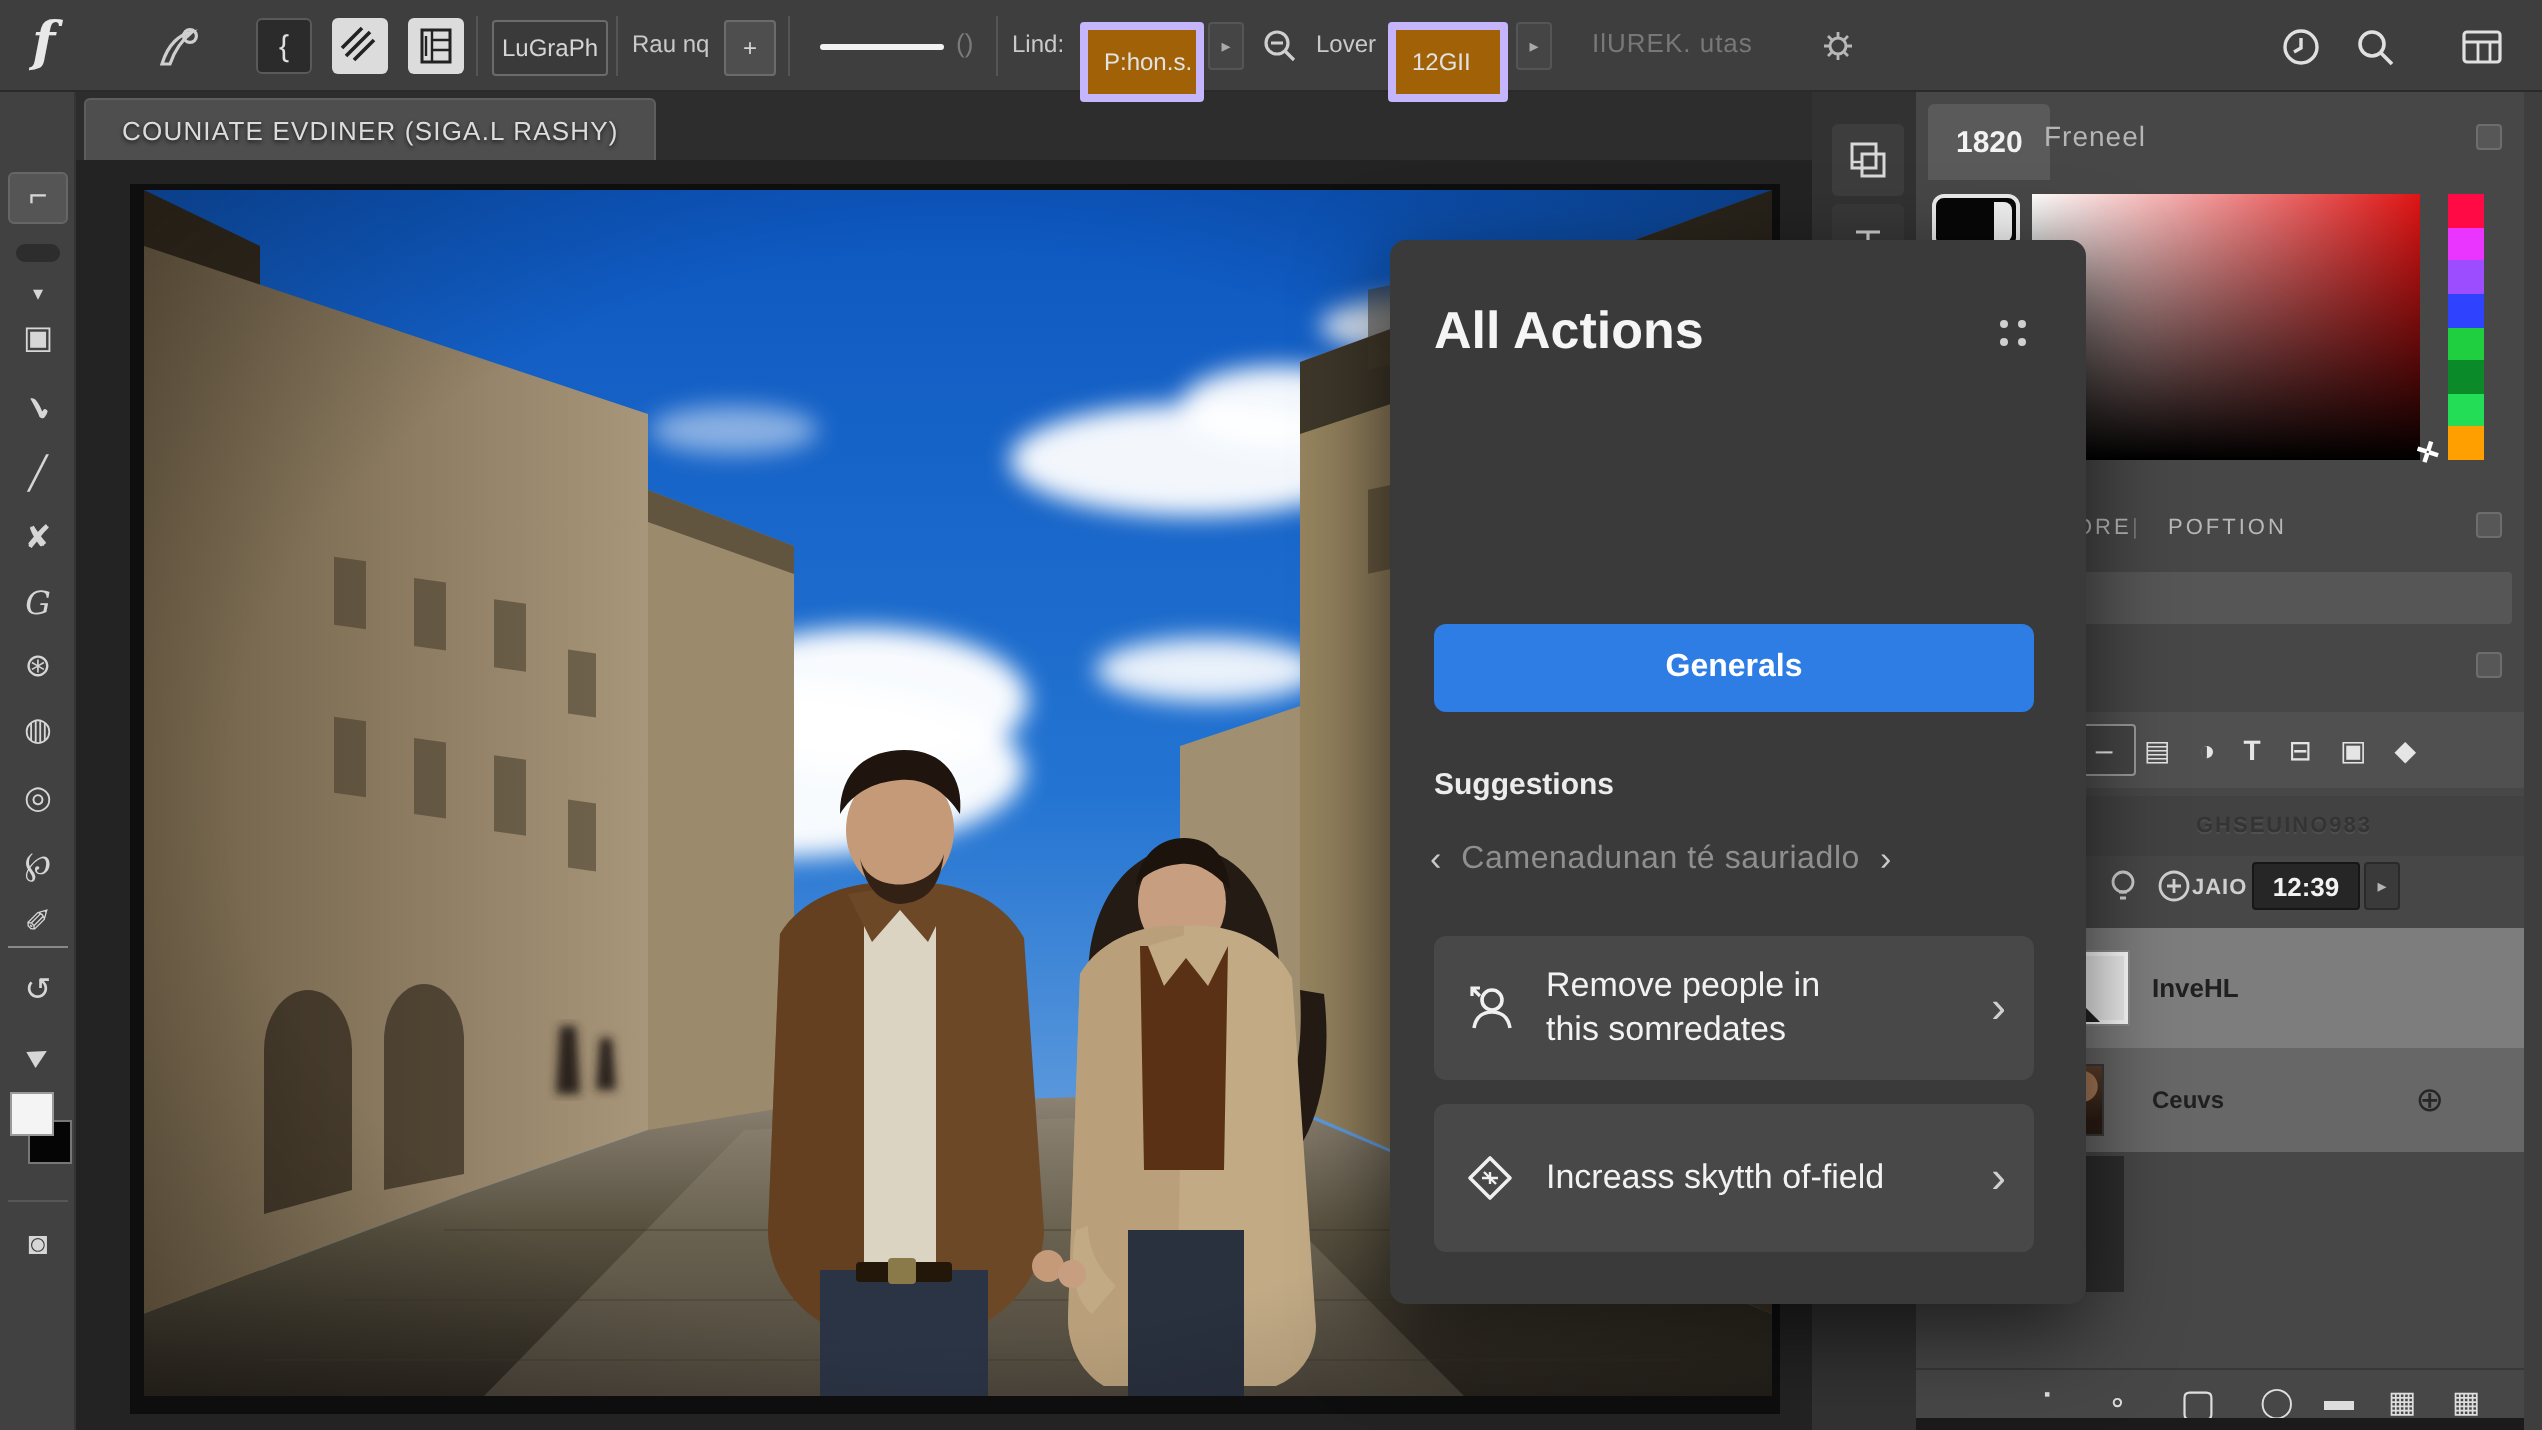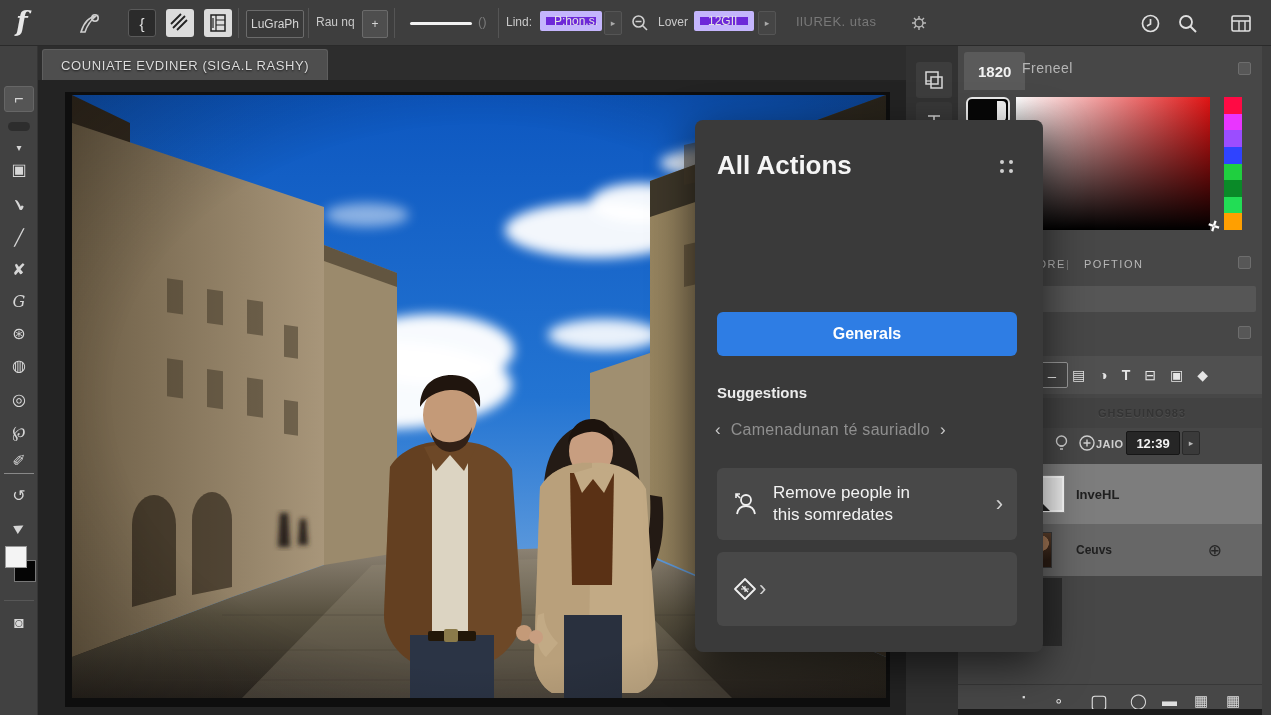--- a/index.html
+++ b/index.html
@@ -12,21 +12,21 @@
 
   
   .topbar { left:0; top:0; width:1271px; height:46px; background:#3e3e3e; border-bottom:1px solid #2a2a2a; z-index:40; }
   .logo { left:16px; top:6px; font-family:"DejaVu Serif", serif; font-style:italic; font-weight:bold; font-size:27px; color:#e8e8e8; }
   .tb-box { width:28px; height:28px; top:9px; border-radius:3px; display:flex; align-items:center; justify-content:center; }
   .tb-box.pressed { background:#2b2b2b; border:1px solid #5a5a5a; }
   .tb-box.lightbox { background:#dcdcdc; }
   .tb-btn { height:28px; top:10px; background:#3a3a3a; border:1px solid #6b6b6b; border-radius:2px;
             color:#d5d5d5; font-size:12px; display:flex; align-items:center; justify-content:center; padding:0 8px; }
   .tb-label { top:15px; font-size:12px; color:#c9c9c9; }
-  .tb-value { height:20px; top:11px; background:#6d28d9; border:6px solid #c4b5fd; border-radius:2px;
+  .tb-value { height:40px; top:11px; background:#a16207; border:4px solid #c4b5fd; border-radius:2px;
               color:#e2e2e2; font-size:12px; display:flex; align-items:center; padding:0 8px; }
   .tb-dd { width:18px; height:24px; top:11px; background:#454545; border:1px solid #555; border-radius:2px;
            color:#aaa; font-size:9px; display:flex; align-items:center; justify-content:center; }
   .tb-muted { top:14px; font-size:13px; color:#787878; letter-spacing:.5px; }
   .stroke-line { top:22px; width:62px; height:3px; background:#f2f2f2; border-radius:2px; }
   .paren { top:14px; color:#7a7a7a; font-size:13px; }
   .tb-sep { top:8px; width:1px; height:30px; background:#555; }
 
   
   .tabstrip { left:38px; top:46px; width:868px; height:34px; background:#2d2d2d; z-index:10; }
@@ -507,17 +507,20 @@
         <div>this somredates</div>
       </div>
       <span class="card-chev">›</span>
     </div>
 
     <div class="abs sug-card card2">
       <svg class="ic" width="28" height="28" viewBox="0 0 28 28">
         <path d="M14 4 L24 14 L14 24 L4 14 Z" fill="none" stroke="#f0f0f0" stroke-width="1.8" stroke-linejoin="round"></path>
         <path d="M10 14 H18 M14 11 V17 M11 11 L17 17" stroke="#f0f0f0" stroke-width="1.2"></path>
       </svg>
+      <div class="card-text">
+        <div>Increass skytth of-field</div>
+      </div>
       <span class="card-chev">›</span>
     </div>
   </div>
 
 </div>
 
 </body></html>

